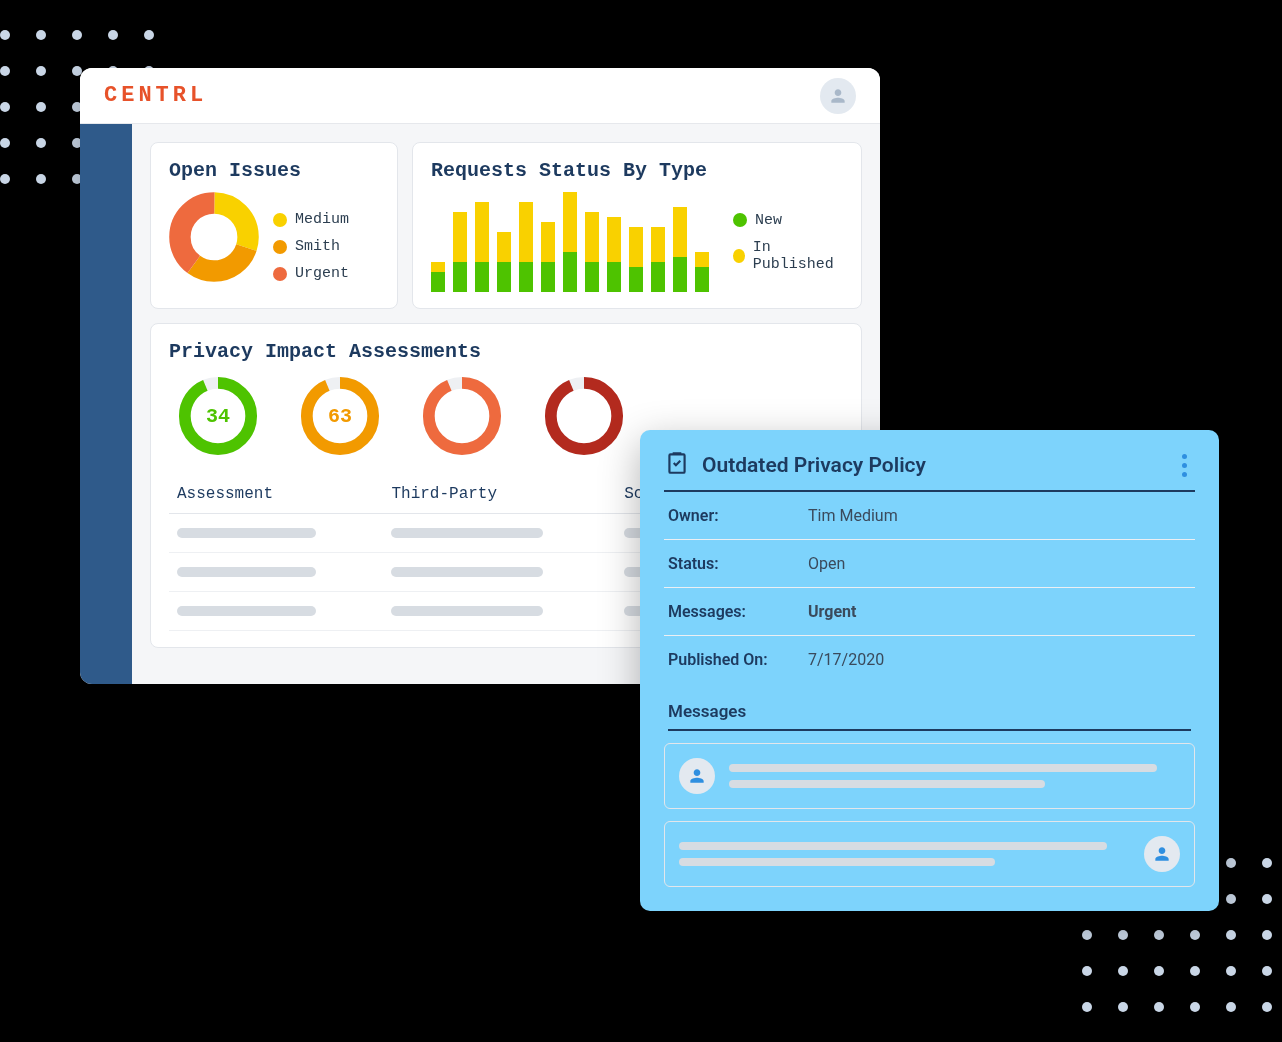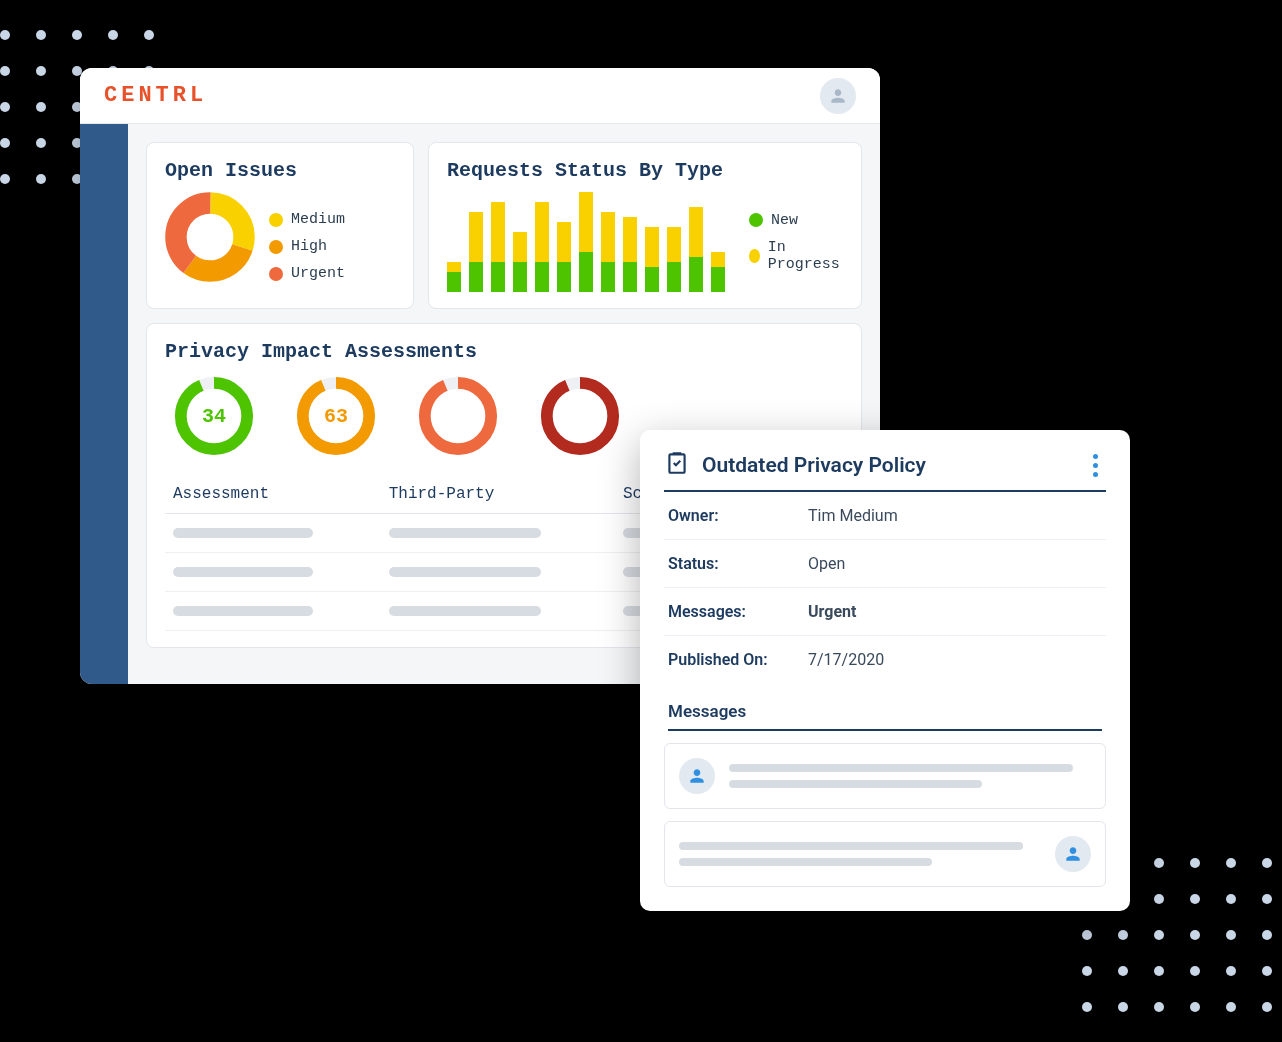--- a/index.html
+++ b/index.html
@@ -74,21 +74,21 @@
     border: 1px solid #e3e6eb;
     border-radius: 8px;
     padding: 16px 18px;
   }
   .card h3 {
     color: #1d3a5f;
     font-size: 20px;
     font-weight: 600;
     margin-bottom: 10px;
   }
-  .open-issues { width: 268px; }
+  .open-issues { width: 248px; }
   .status-type { flex:1; }
   .oi-body { display:flex; align-items:flex-end; gap:14px; }
   .legend { display:flex; flex-direction:column; gap:10px; font-size:15px; color:#2c3e50;}
   .legend-item { display:flex; align-items:center; gap:8px; }
   .swatch { width:14px; height:14px; border-radius:50%; }
   
   .bars { display:flex; align-items:flex-end; gap:8px; height:100px; }
   .bar { width:14px; display:flex; flex-direction:column-reverse; }
   .bar .seg { width:100%; }
   
@@ -101,22 +101,22 @@
   .ring .num { position:absolute; inset:0; display:flex; align-items:center; justify-content:center; font-size:20px; font-weight:700;}
   
   .tbl { width:100%; border-collapse:collapse; }
   .tbl th { text-align:left; font-weight:500; font-size:16px; color:#1d3a5f; padding:10px 8px; border-bottom:1px solid #e3e6eb;}
   .tbl td { padding:14px 8px; border-bottom:1px solid #eef0f3;}
   .skel { height:10px; background:#d7dce2; border-radius:5px; width:70%;}
   
   .panel {
     position:absolute;
     top:430px; left:640px;
-    width:490px;
-    background:#ffffff;
+    width:579px;
+    background:#7dd3fc;
     border-radius:10px;
     box-shadow: 0 12px 40px rgba(0,0,0,0.3);
     padding: 20px 24px 24px;
   }
   .panel-head { display:flex; align-items:center; gap:12px; padding-bottom:10px; border-bottom:2px solid #1d3a5f;}
   .panel-head h2 { color:#1d3a5f; font-size:21px; font-weight:600; flex:1;}
   .kebab { width:22px; display:flex; flex-direction:column; gap:4px; align-items:center; cursor:pointer;}
   .kebab span{ width:5px;height:5px;background:#2f8fe0;border-radius:50%;}
   .kv { display:flex; padding:14px 4px; border-bottom:1px solid #eceff3; font-size:16px;}
   .kv .k { width:140px; color:#1d3a5f; font-weight:600;}
@@ -218,21 +218,21 @@
                 <circle cx="21" cy="21" r="15.9" fill="transparent" stroke="#ee6a3e" stroke-width="10" stroke-dasharray="40 60" stroke-dashoffset="-35"></circle>
                 <circle cx="21" cy="21" r="7" fill="#fff"></circle>
               </svg>
             <div class="legend">
               <div class="legend-item">
                   <span class="swatch" style="background:#f9d100"></span>
                   <span>Medium</span>
                 </div>
               <div class="legend-item">
                   <span class="swatch" style="background:#f29a00"></span>
-                  <span>High</span>
+                  <span>Smith</span>
                 </div>
               <div class="legend-item">
                   <span class="swatch" style="background:#ee6a3e"></span>
                   <span>Urgent</span>
                 </div>
             </div>
           </div>
         </div>
 
         <div class="card status-type">
@@ -292,21 +292,21 @@
                   <div class="seg" style="background: rgb(249, 209, 0); height: 15px;"></div>
                 </div>
               </div>
             <div class="legend">
               <div class="legend-item">
                   <span class="swatch" style="background:#4ec300"></span>
                   <span>New</span>
                 </div>
               <div class="legend-item">
                   <span class="swatch" style="background:#f9d100"></span>
-                  <span>In Progress</span>
+                  <span>In Published</span>
                 </div>
             </div>
           </div>
         </div>
       </div>
 
       <div class="card pia">
         <h3>Privacy Impact Assessments</h3>
         <div class="pia-stats">
           <div id="rings" style="display:flex; gap:40px;">

